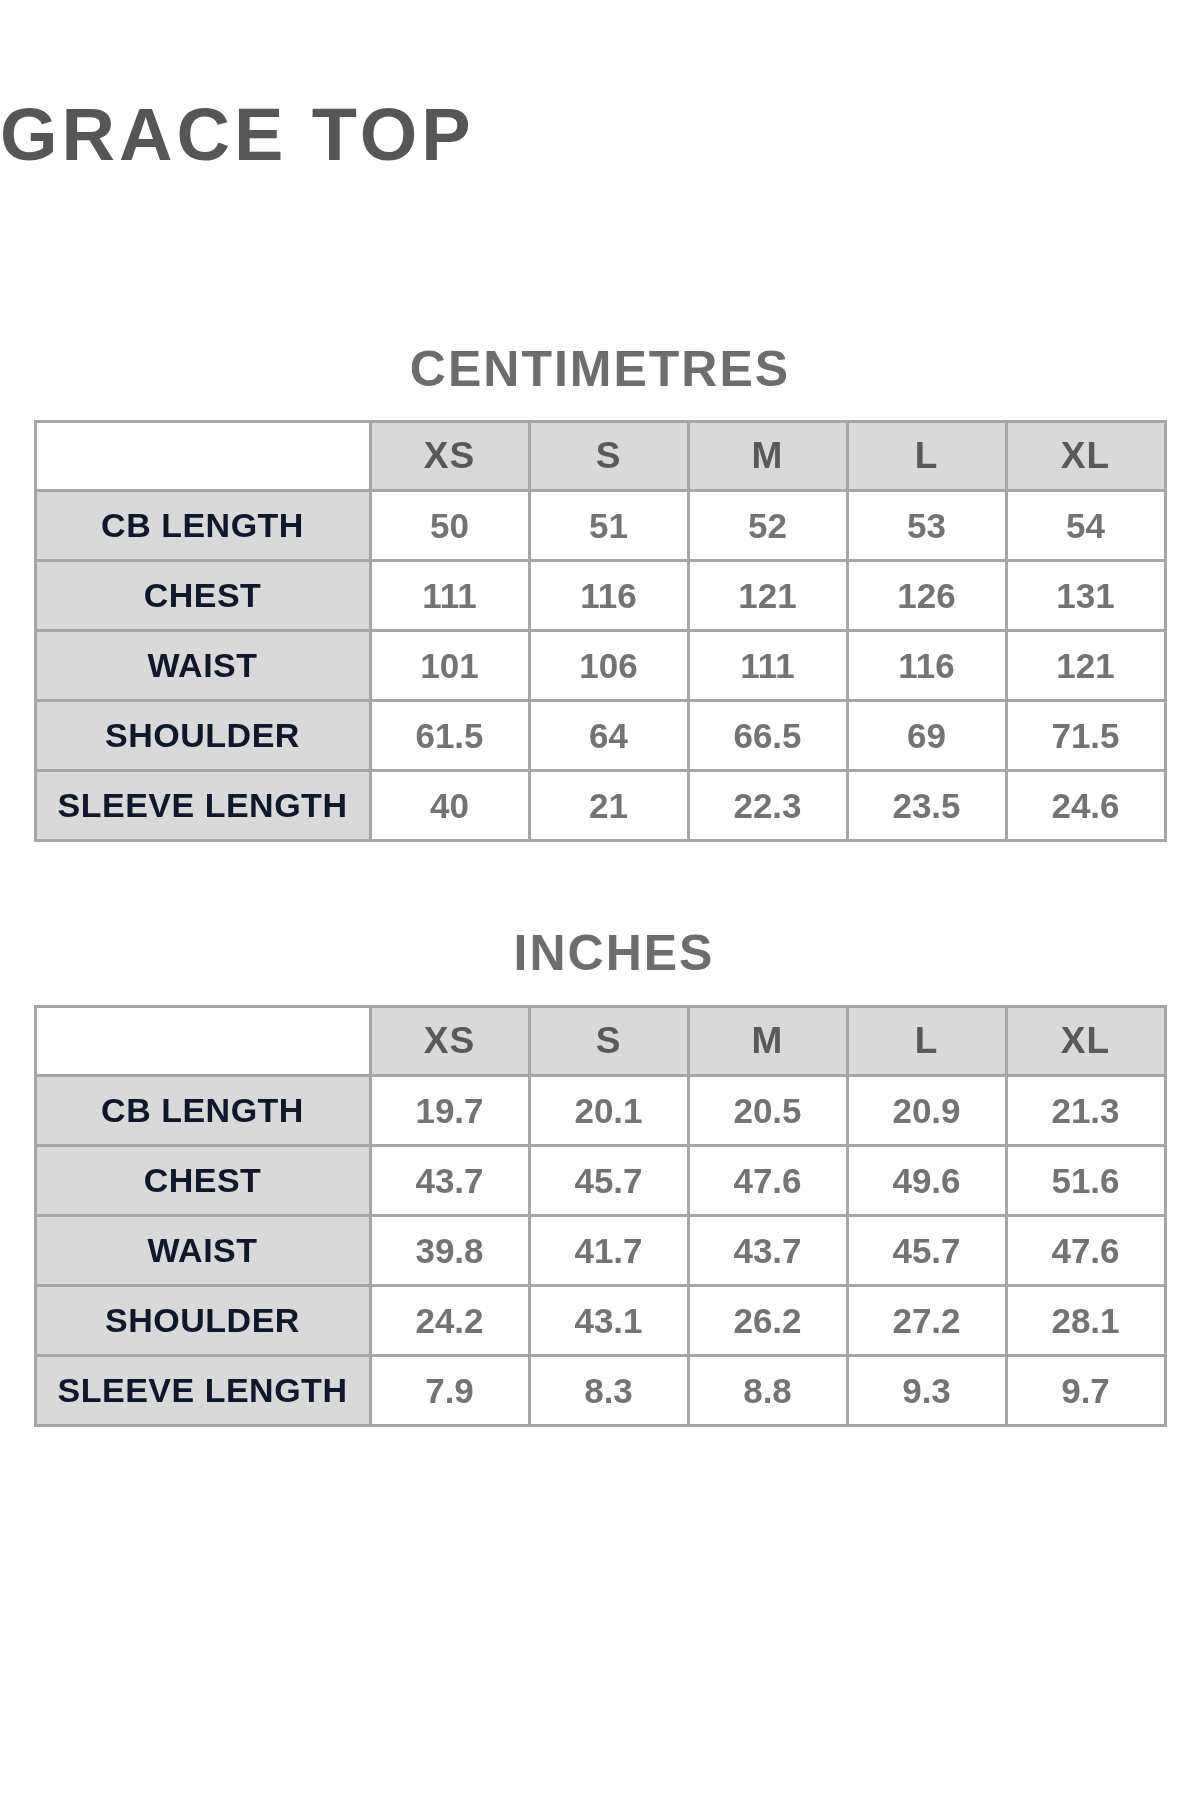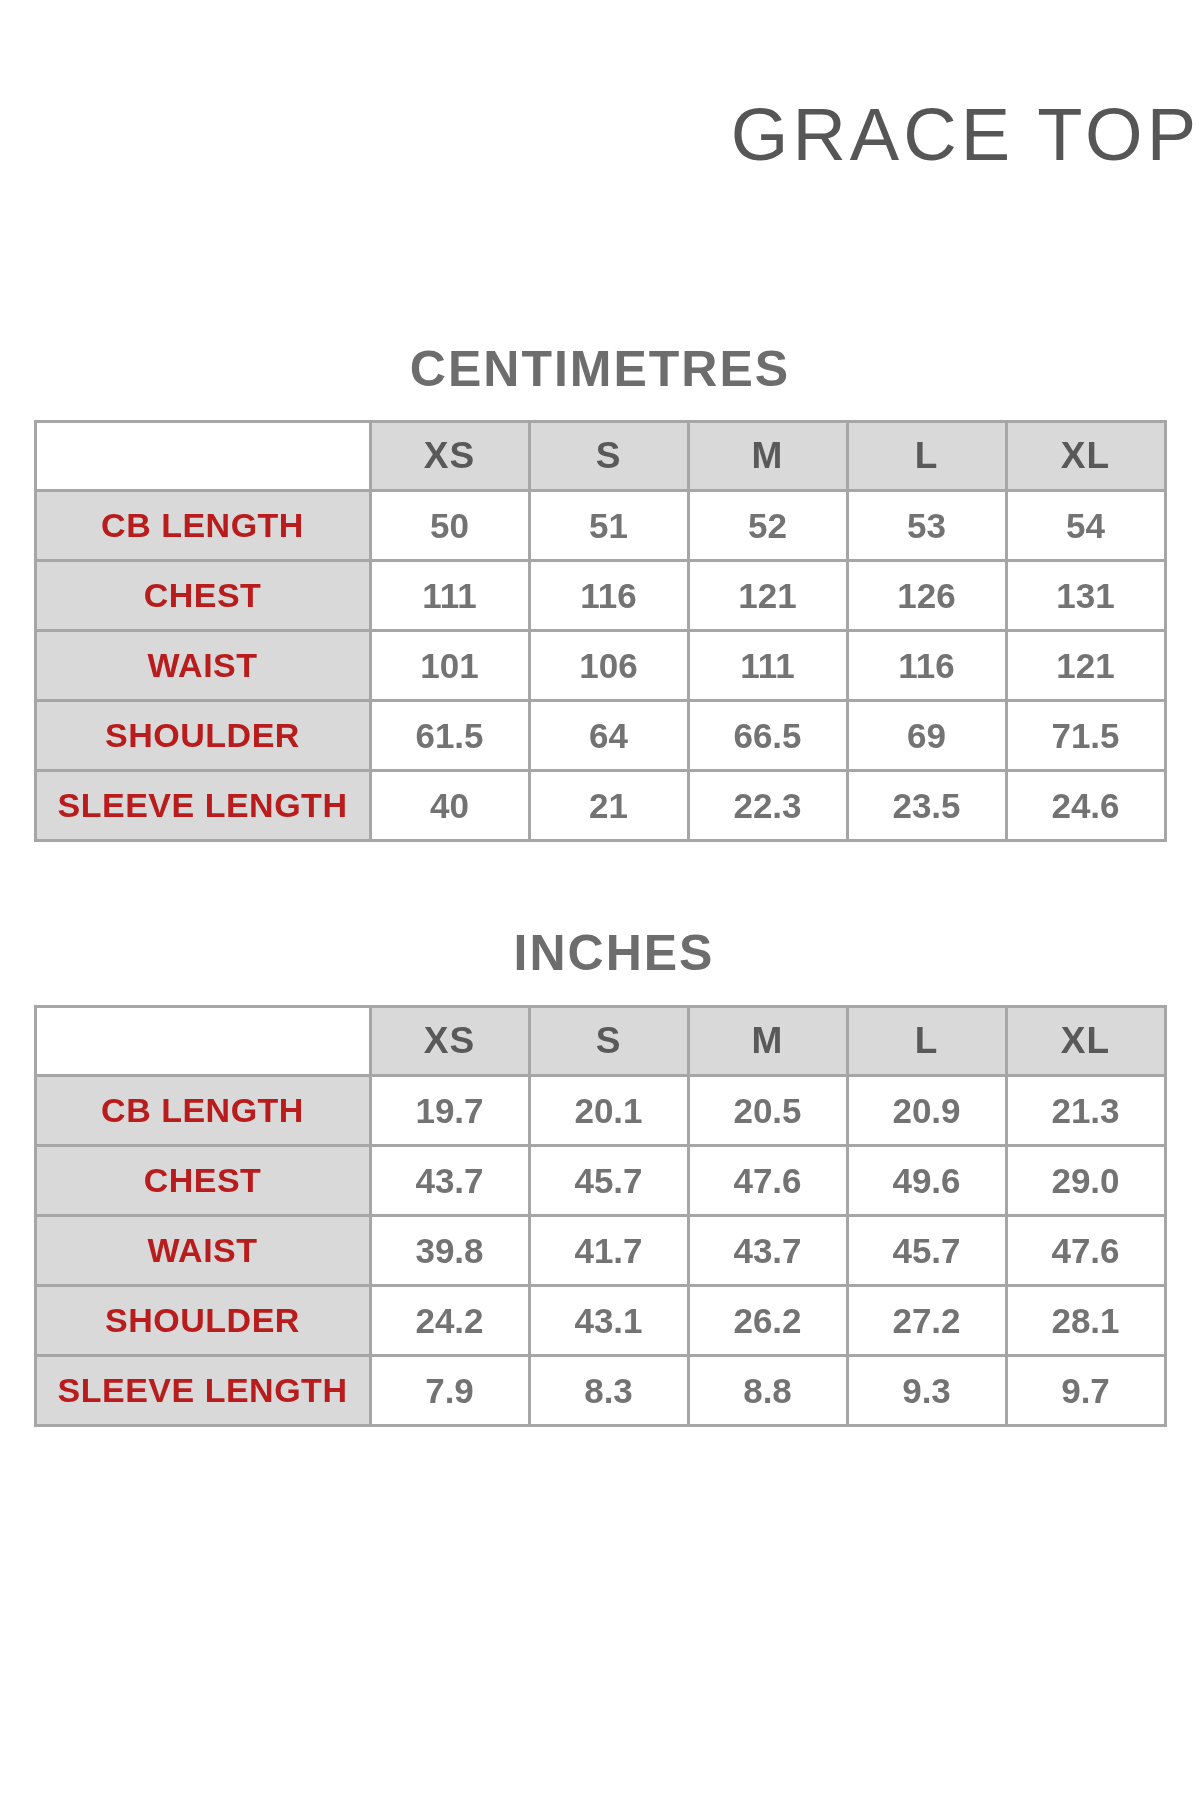--- a/index.html
+++ b/index.html
@@ -9,24 +9,24 @@
   body {
     width: 1200px;
     height: 1800px;
     background: #ffffff;
     font-family: "Liberation Sans", sans-serif;
     overflow: hidden;
   }
   .page-title {
     margin: 0;
     padding-top: 98px;
-    text-align: right;
+    text-align: left;
     font-size: 74px;
     line-height: 1;
-    font-weight: 400;
+    font-weight: 700;
     letter-spacing: 4px;
     color: #565656;
   }
   .section-heading {
     margin: 4px;
     text-align: center;
     font-size: 50px;
     line-height: 1;
     font-weight: 700;
     letter-spacing: 2px;
@@ -57,21 +57,21 @@
     color: #595959;
     font-size: 37px;
     height: 66px;
     letter-spacing: 1px;
   }
   .size-table thead th.corner-cell {
     background: #ffffff;
   }
   .size-table td.row-label {
     background: #d9d9d9;
-    color: #b91c1c;
+    color: #0f172a;
     font-size: 34px;
     letter-spacing: 0.5px;
   }
   .size-table td.value-cell {
     background: #ffffff;
     color: #737373;
     font-size: 35px;
     height: 67px;
   }
 </style>
@@ -174,21 +174,21 @@
       <td class="value-cell">20.5</td>
       <td class="value-cell">20.9</td>
       <td class="value-cell">21.3</td>
     </tr>
     <tr>
       <td class="row-label">CHEST</td>
       <td class="value-cell">43.7</td>
       <td class="value-cell">45.7</td>
       <td class="value-cell">47.6</td>
       <td class="value-cell">49.6</td>
-      <td class="value-cell">29.0</td>
+      <td class="value-cell">51.6</td>
     </tr>
     <tr>
       <td class="row-label">WAIST</td>
       <td class="value-cell">39.8</td>
       <td class="value-cell">41.7</td>
       <td class="value-cell">43.7</td>
       <td class="value-cell">45.7</td>
       <td class="value-cell">47.6</td>
     </tr>
     <tr>

